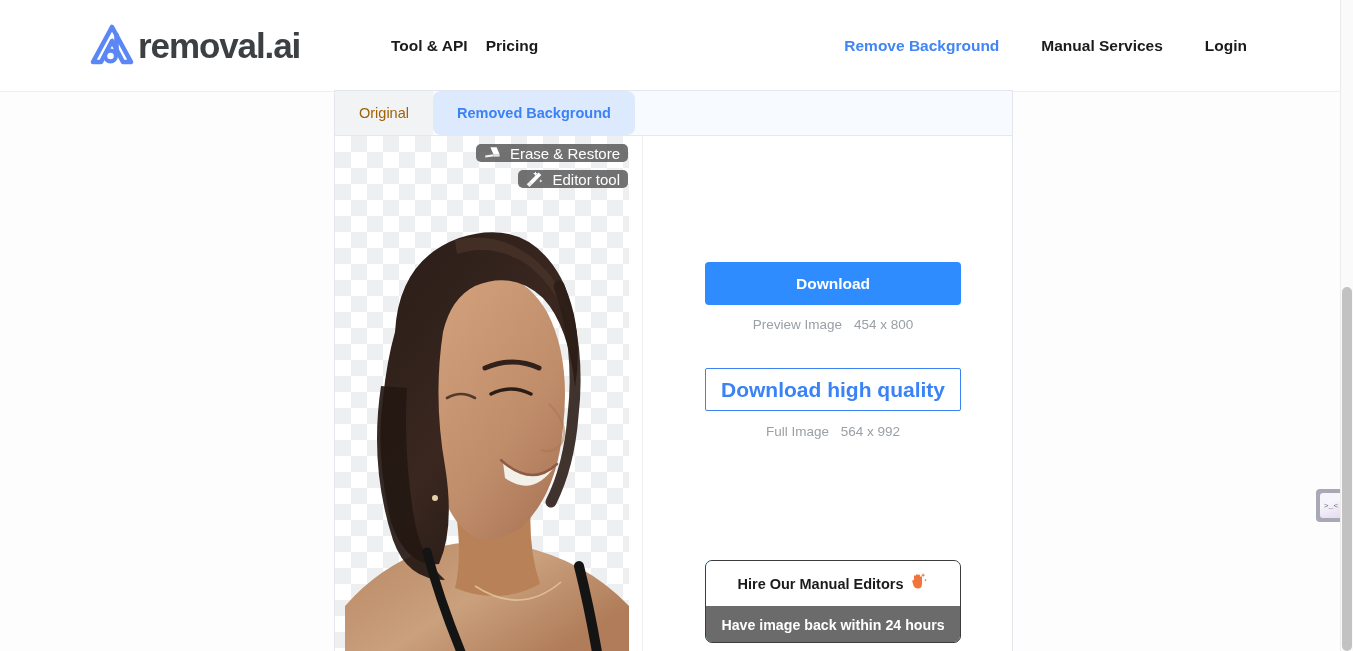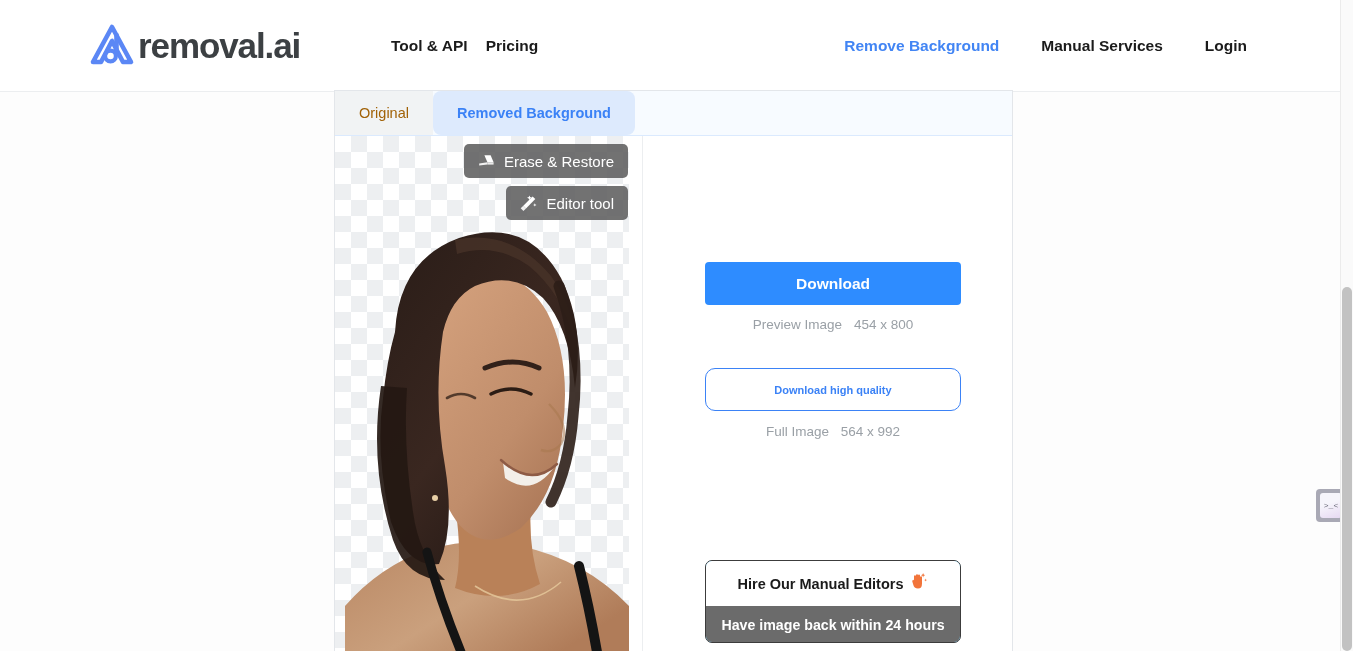--- a/index.html
+++ b/index.html
@@ -80,21 +80,21 @@
 
   .img-actions {
     position: absolute; right: 1px; top: 8px;
     display: flex; flex-direction: column; align-items: flex-end; gap: 8px;
     z-index: 5;
   }
   .img-btn {
     display: flex; align-items: center; gap: 9px;
     background: rgba(94,94,94,0.88);
     color: #ffffff; border-radius: 5px;
-    padding: 0 14px; height: 34px;
+    padding: 0 8px; height: 18px;
     font-size: 15px; cursor: pointer; white-space: nowrap;
   }
   .img-btn svg { display: block; }
 
   .pane-divider { width: 13px; height: 516px; background: #ffffff; }
 
   
   .side-pane {
     position: relative; flex: 1; height: 516px;
     background: #ffffff;
@@ -110,22 +110,22 @@
   .meta {
     position: absolute; width: 256px; left: 62px;
     text-align: center; font-size: 13.5px; color: #9aa0a6;
   }
   .meta-preview { top: 181px; }
   .meta-full { top: 288px; }
   .meta span { margin: 16px 4px; }
   .btn-hq {
     position: absolute; left: 62px; top: 232px;
     width: 256px; height: 43px;
-    background: #ffffff; border: 1.5px solid #3b82f6; border-radius: 10px;
-    color: #3b82f6; font-size: 11px; font-weight: bold;
+    background: #ffffff; border: 1.5px solid #3b82f6; border-radius: 2px;
+    color: #3b82f6; font-size: 21px; font-weight: bold;
     cursor: pointer; font-family: "Liberation Sans", sans-serif;
   }
 
   .hire-box {
     position: absolute; left: 62px; top: 424px;
     width: 256px; height: 83px;
     border: 1px solid #3c3c3c; border-radius: 7px;
     overflow: hidden; cursor: pointer; background: #7dd3fc;
   }
   .hire-top {

